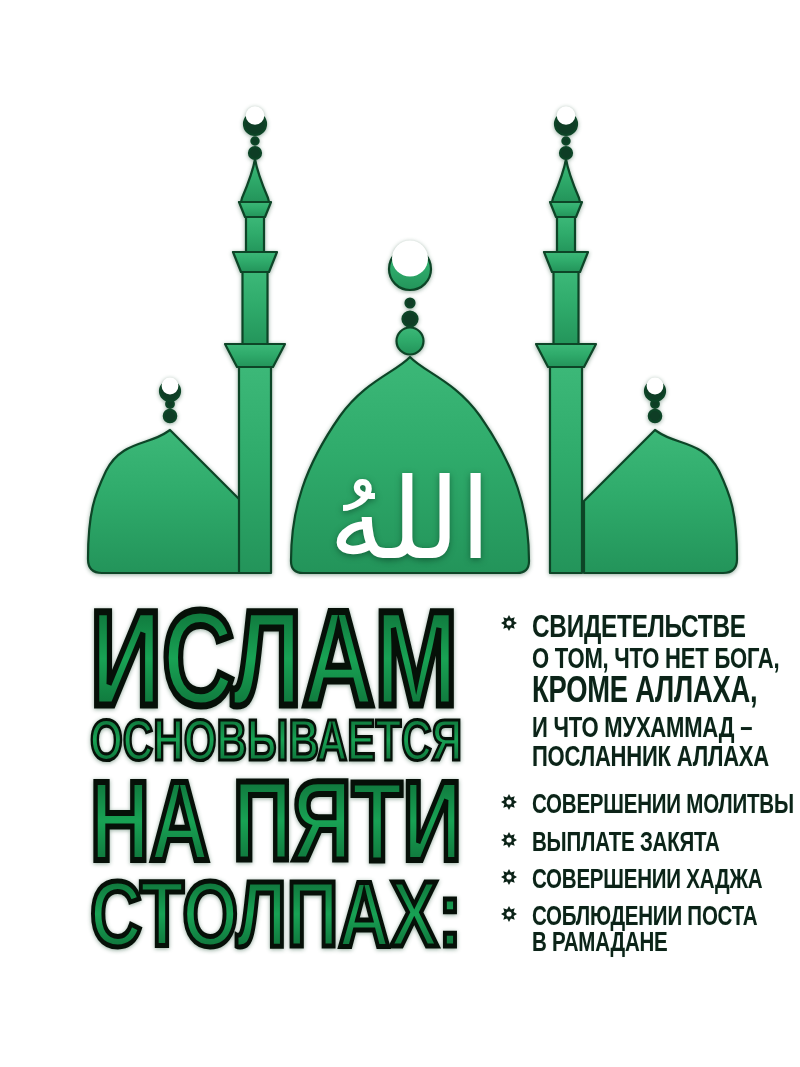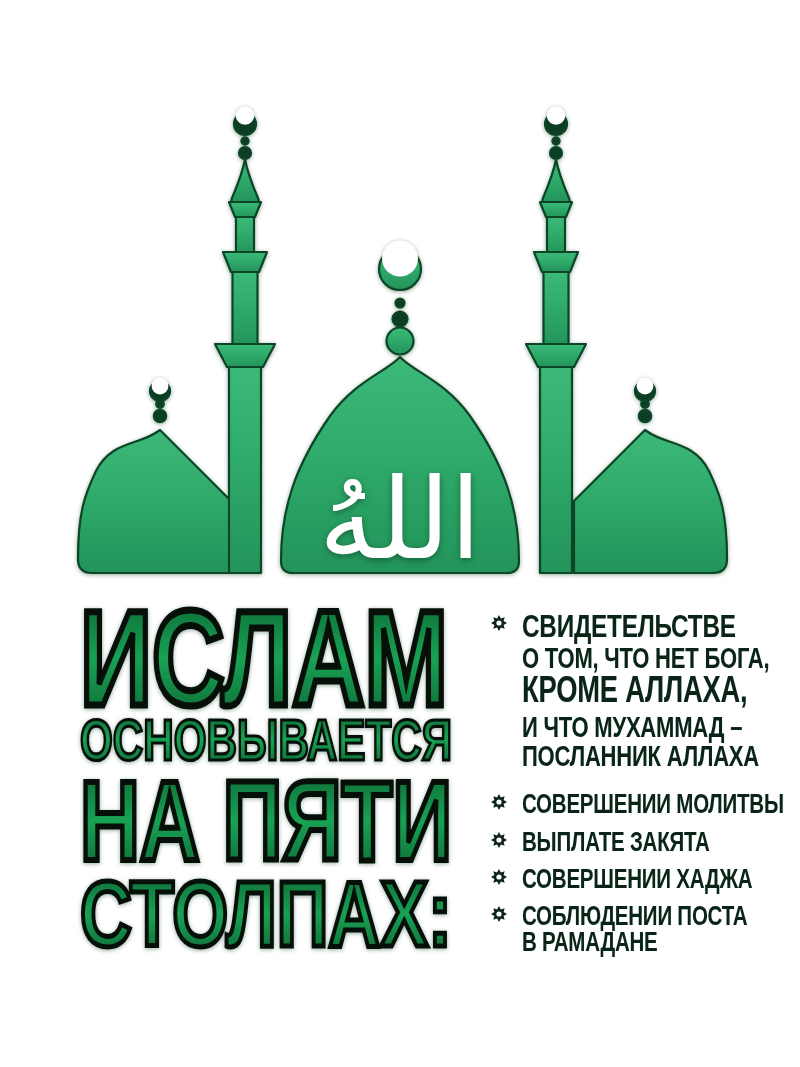--- a/index.html
+++ b/index.html
@@ -3,21 +3,21 @@
 <meta charset="utf-8">
 <style>
   html,body{margin:0;padding:0;}
   body{
     width:800px;height:1067px;
     background:#ffffff;
     position:relative;
     overflow:hidden;
     font-family:"Liberation Sans", sans-serif;
   }
-  .poster{position:absolute;inset:0;}
+  .poster{position:absolute;inset:0;margin-left:10px;}
   svg.scene{position:absolute;left:0;top:0;
     filter:drop-shadow(0 1px 2px rgba(15,70,40,.45));}
   .calligraphy{ font-family:"DejaVu Sans", sans-serif; }
   .pillar-line{
     position:absolute;
     white-space:nowrap;
     font-weight:bold;
     color:#0c2318;
     transform-origin:0 0;
     transform:scaleX(0.76);

